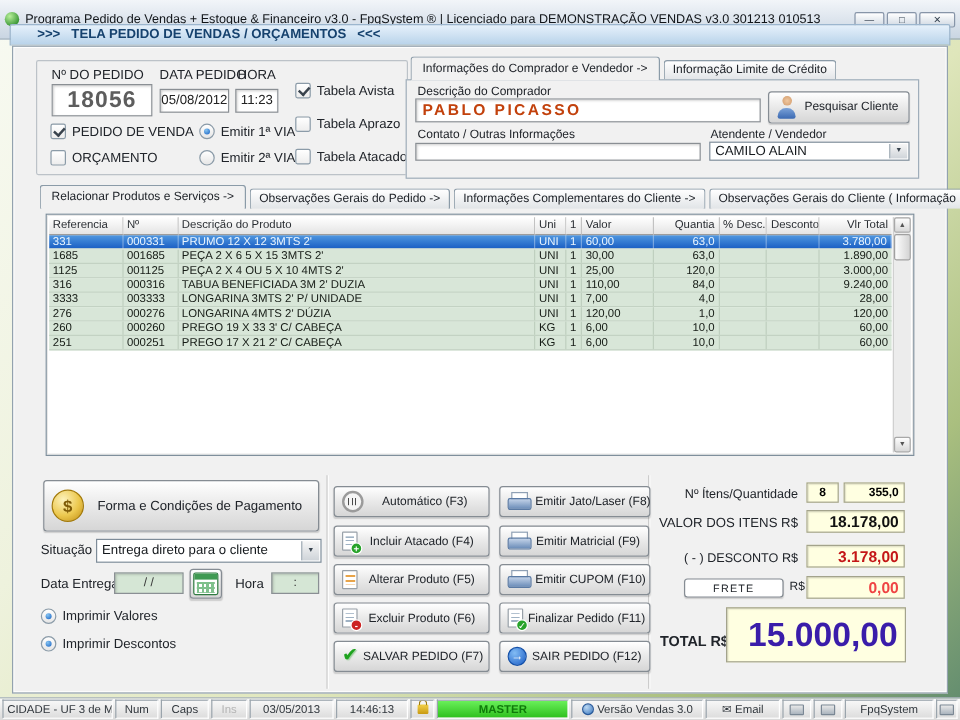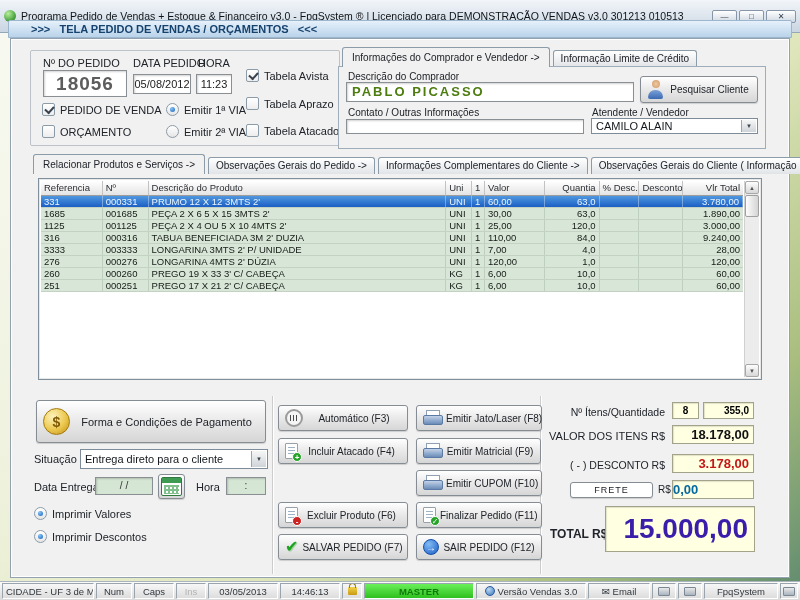--- a/index.html
+++ b/index.html
@@ -202,21 +202,21 @@
     <span class="cbx"></span>
     <span class="lbl">Tabela Atacado</span>
   </div>
 
   <div class="tabrow" style="left:342px;top:47px">
     <span class="tab active">Informações do Comprador e Vendedor -&gt;</span>
     <span class="tab">Informação Limite de Crédito</span>
   </div>
   <div class="buyerpanel"></div>
   <span class="small-lbl" style="position:absolute;left:348px;top:71px">Descrição do Comprador</span>
-  <div class="field" style="left:346px;top:82px;width:288px;height:20px;font-size:13px;font-weight:bold;color:#4d7c0f;letter-spacing:2px;line-height:18px;padding-left:5px">PABLO PICASSO</div>
+  <div class="field" style="left:346px;top:82px;width:288px;height:20px;font-size:13px;font-weight:bold;color:#c2410c;letter-spacing:2px;line-height:18px;padding-left:5px">PABLO PICASSO</div>
   <div class="pushbtn" style="left:640px;top:76px;width:118px;height:27px">
     <span class="icon i-person"></span>
     <span class="blabel">Pesquisar Cliente</span>
   </div>
   <span class="small-lbl" style="position:absolute;left:348px;top:107px">Contato / Outras Informações</span>
   <div class="field" style="left:346px;top:119px;width:238px;height:15px"></div>
   <span class="small-lbl" style="position:absolute;left:592px;top:107px">Atendente / Vendedor</span>
   <div class="combo" style="left:591px;top:118px;width:167px;height:16px">
     <span>CAMILO ALAIN</span>
     <span class="cbtn">▼</span>
@@ -378,20 +378,24 @@
   <div class="pushbtn" style="left:278px;top:405px;width:130px;height:26px">
     <span class="icon i-barcode"></span>
     <span class="blabel">Automático (F3)</span>
   </div>
   <div class="pushbtn" style="left:278px;top:438px;width:130px;height:26px">
     <span class="icon i-doc">
         <span class="badge green">+</span>
       </span>
     <span class="blabel">Incluir Atacado (F4)</span>
   </div>
+  <div class="pushbtn" style="left:278px;top:470px;width:130px;height:26px">
+    <span class="icon i-doc orange"></span>
+    <span class="blabel">Alterar Produto (F5)</span>
+  </div>
   <div class="pushbtn" style="left:278px;top:502px;width:130px;height:26px">
     <span class="icon i-doc">
         <span class="badge red">-</span>
       </span>
     <span class="blabel">Excluir Produto (F6)</span>
   </div>
   <div class="pushbtn" style="left:278px;top:534px;width:130px;height:26px">
     <span class="icon i-check">✔</span>
     <span class="blabel">SALVAR PEDIDO (F7)</span>
   </div>
@@ -426,21 +430,21 @@
   <span class="lbl" style="position:absolute;left:530px;top:430px;width:135px;text-align:right;font-size:11px">VALOR DOS ITENS R$</span>
   <div class="yfield" style="left:672px;top:425px;width:82px;height:19px;font-size:13px;font-weight:bold;color:#111;text-align:right;line-height:17px;padding-right:4px">18.178,00</div>
 
   <span class="lbl" style="position:absolute;left:530px;top:459px;width:135px;text-align:right;font-size:10.5px">( - ) DESCONTO R$</span>
   <div class="yfield" style="left:672px;top:454px;width:82px;height:19px;font-size:13px;font-weight:bold;color:#c41717;text-align:right;line-height:17px;padding-right:4px">3.178,00</div>
 
   <div class="pushbtn" style="left:570px;top:482px;width:83px;height:16px;background:#fff;font-size:9px;letter-spacing:1px;justify-content:center">
     <span class="blabel">FRETE</span>
   </div>
   <span class="lbl" style="position:absolute;left:658px;top:484px;font-size:10px">R$</span>
-  <div class="yfield" style="left:672px;top:480px;width:82px;height:19px;font-size:13px;font-weight:bold;color:#0369a1;text-align:left;line-height:17px;padding-right:4px">0,00</div>
+  <div class="yfield" style="left:672px;top:480px;width:82px;height:19px;font-size:13px;font-weight:bold;color:#ef4444;text-align:right;line-height:17px;padding-right:4px">0,00</div>
 
   <span class="lbl" style="position:absolute;left:550px;top:527px;font-size:12px;font-weight:bold">TOTAL R$</span>
   <div class="yfield" style="left:605px;top:506px;width:150px;height:46px;font-size:28px;font-weight:bold;color:#3a1daa;text-align:right;line-height:44px;padding-right:6px">15.000,00</div>
 
   <div class="statusbar">
     <span class="scell" style="flex:1;justify-content:flex-start">CIDADE - UF  3 de Maio de 2013 - Sexta-feira</span>
     <span class="scell" style="width:36px">Num</span>
     <span class="scell" style="width:40px">Caps</span>
     <span class="scell" style="width:30px;color:#b4b4b4">Ins</span>
     <span class="scell" style="width:70px">03/05/2013</span>

